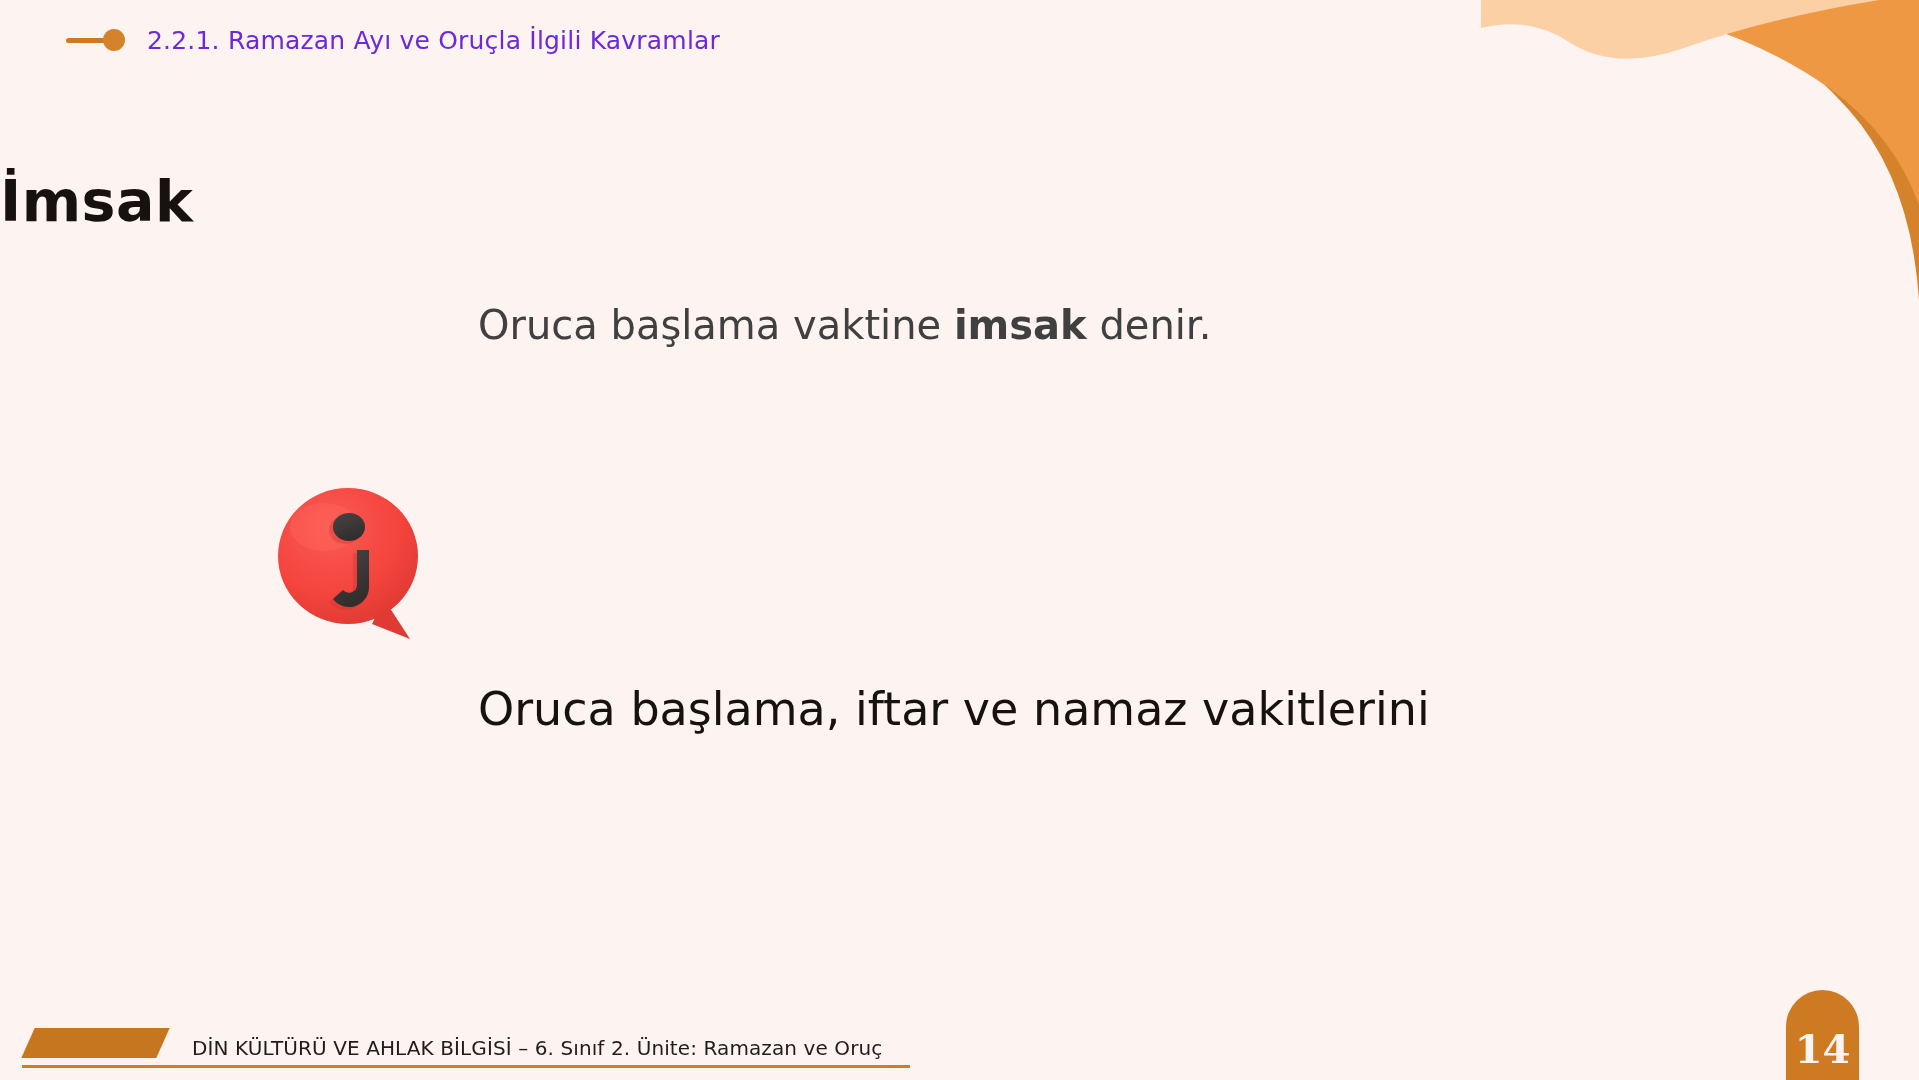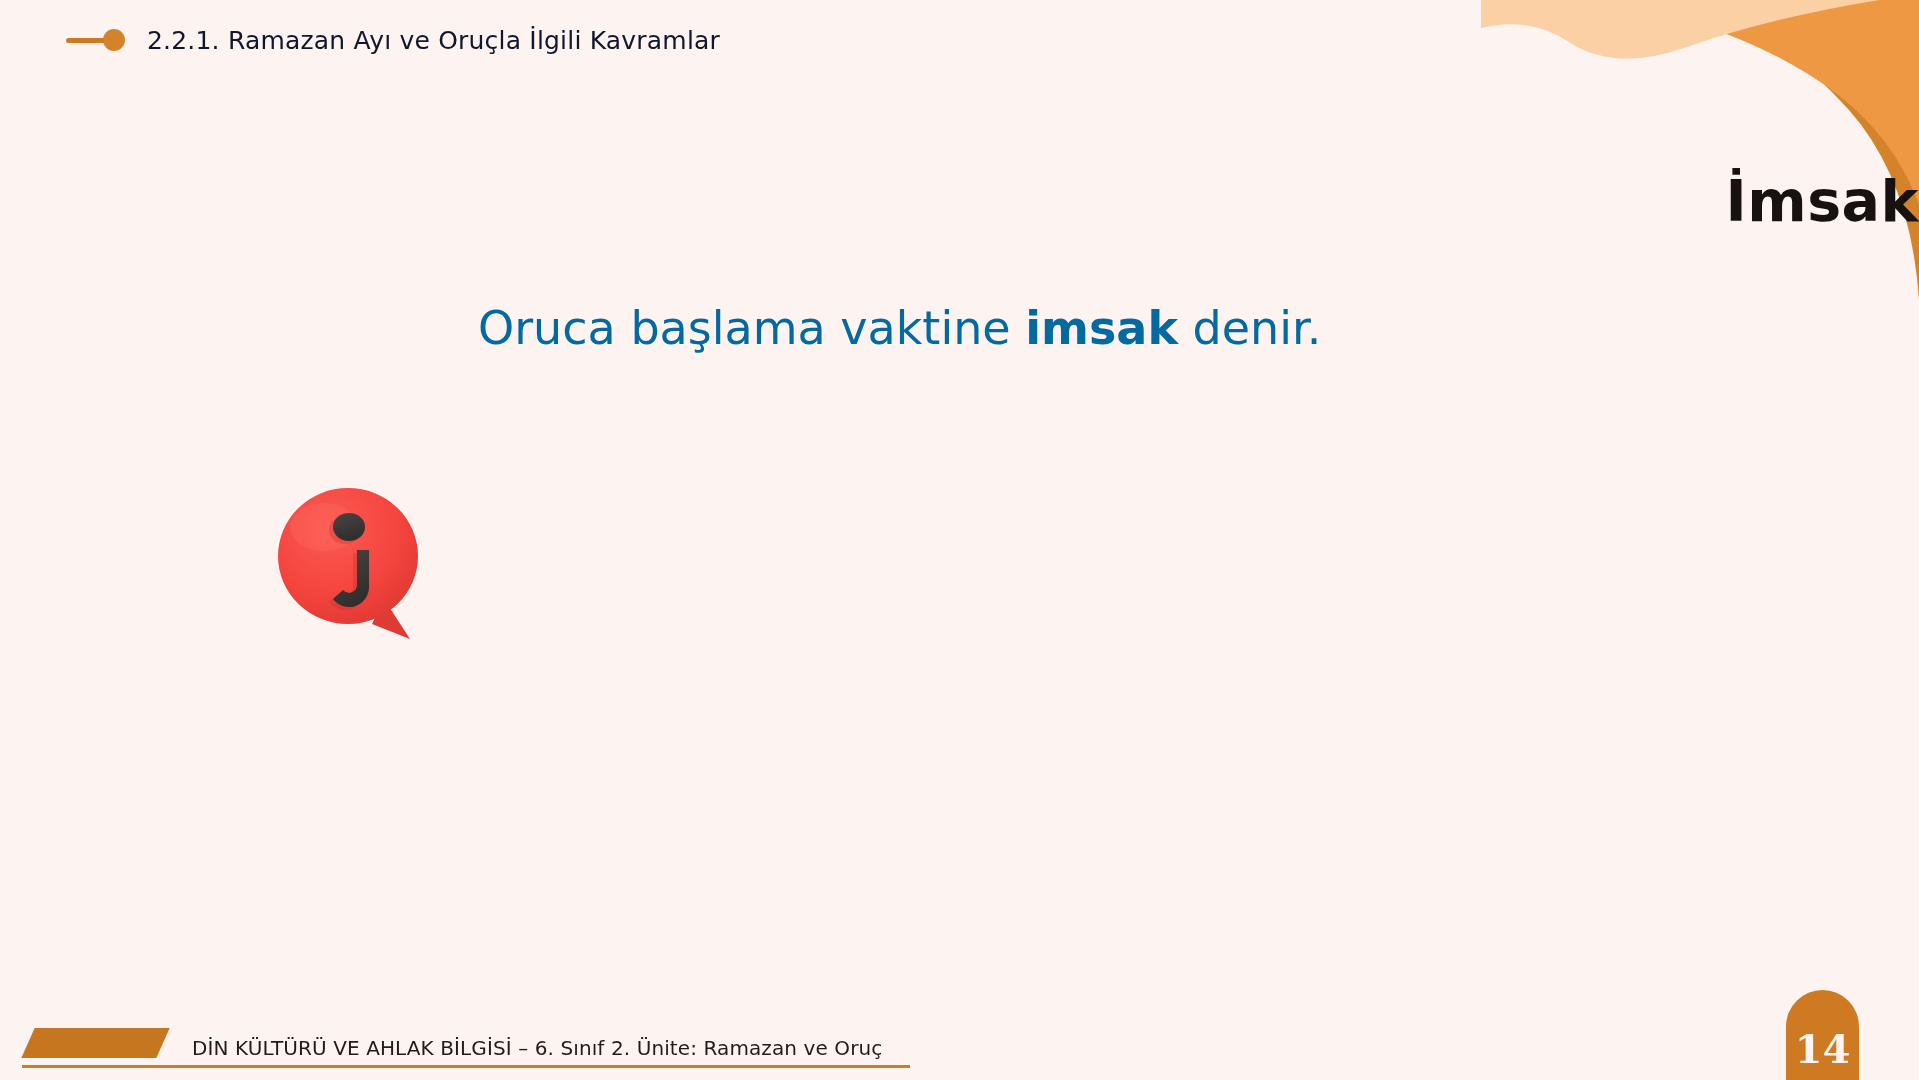--- a/index.html
+++ b/index.html
@@ -47,49 +47,49 @@
     width: 22px;
     height: 22px;
     border-radius: 50%;
     background: #D4832B;
     margin-left: -3px;
     flex: 0 0 auto;
   }
   .header-title {
     margin-left: 22px;
     font-size: 25px;
-    color: #0f172a;
+    color: #6d28d9;
     letter-spacing: 0.2px;
     white-space: nowrap;
     font-family: "DejaVu Sans", sans-serif;
   }
 
   
   .slide-title {
     position: absolute;
     top: 168px;
     left: 0;
     width: 1919px;
-    text-align: right;
+    text-align: left;
     font-size: 57px;
     font-weight: bold;
     color: #17120F;
     letter-spacing: 0.5px;
   }
 
   
   .body-block {
     position: absolute;
     left: 478px;
     top: 305px;
     width: 1060px;
   }
   .body-line {
-    font-size: 46px;
-    color: #0369a1;
+    font-size: 40px;
+    color: #404040;
     line-height: 1.0;
     margin-bottom: 46px;
     white-space: nowrap;
   }
   .body-line b {
     font-weight: bold;
   }
 
   .para-block {
     position: absolute;
@@ -201,20 +201,21 @@
     <path d="M 108 112 L 134 152 L 96 137 Z" fill="#E03A34"></path>
     <ellipse cx="72" cy="69" rx="70" ry="68" fill="url(#bubbleGrad)"></ellipse>
     <ellipse cx="48" cy="40" rx="34" ry="24" fill="#FF6A60" opacity="0.35"></ellipse>
     <ellipse cx="69" cy="43" rx="16" ry="14" fill="#C7322D" opacity="0.35"></ellipse>
     <ellipse cx="73" cy="40" rx="16" ry="14" fill="url(#letterGrad)"></ellipse>
     <path d="M 63 66 h 26 v 38 a 20 20 0 0 1 -36 11 l 10 -9 a 8 8 0 0 0 14 -5 v -35 z" fill="#C7322D" opacity="0.35"></path>
     <path d="M 67 63 h 26 v 38 a 20 20 0 0 1 -36 11 l 10 -9 a 8 8 0 0 0 14 -5 v -35 z" fill="url(#letterGrad)"></path>
   </svg>
 
   <div class="para-block">
+    <div class="pline">Oruca başlama, iftar ve namaz vakitlerini</div>
   </div>
 
   <div class="footer-shape"></div>
   <div class="footer-line"></div>
   <div class="footer-text">DİN KÜLTÜRÜ VE AHLAK BİLGİSİ – 6. Sınıf 2. Ünite: Ramazan ve Oruç</div>
 
   <div class="page-badge">
     <span>14</span>
   </div>
 

